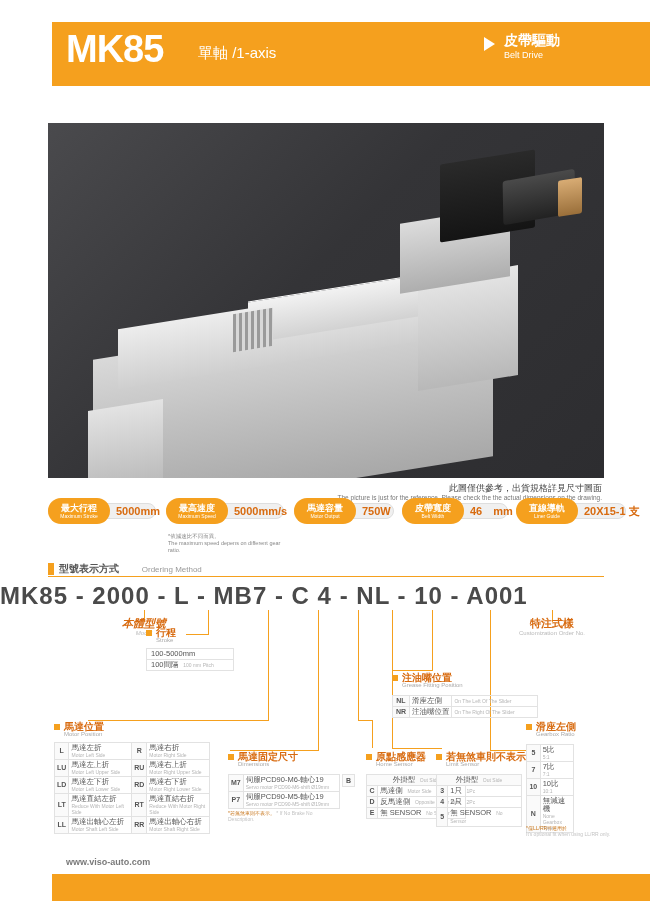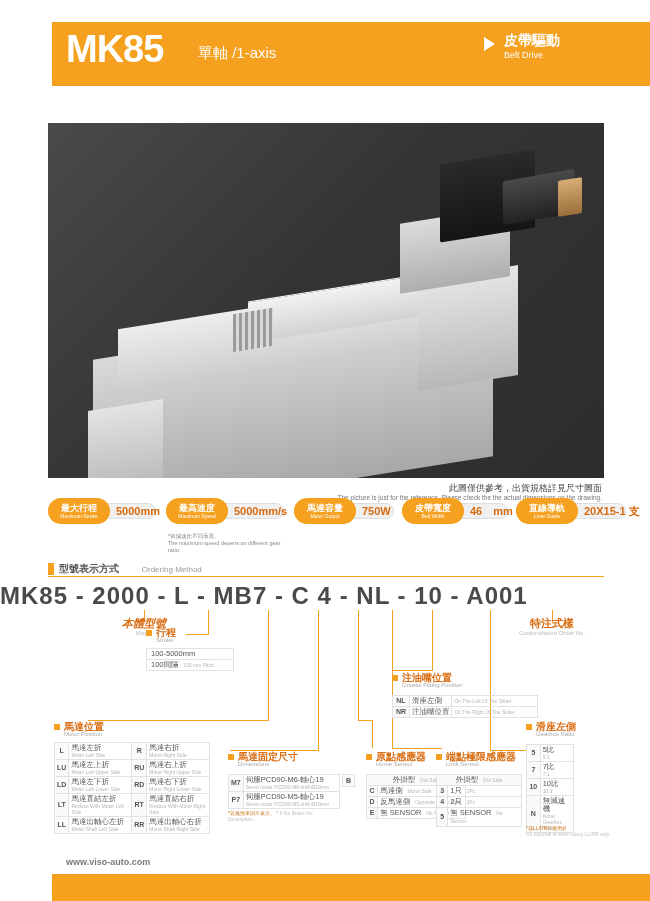--- a/index.html
+++ b/index.html
@@ -440,21 +440,21 @@
     <td class="cellpair">
       <span class="cn" style="display:inline;">無 SENSOR</span>
       <span class="en" style="display:inline;margin-left:3px;">No Sensor</span>
     </td>
   </tr>
 </tbody>
   </table>
 
 <div class="blk-title" style="left:436px; top:752px; width:110px;">
   <div class="sq"></div>
-  <div class="cn">端點極限感應器</div>
+  <div class="cn">若無煞車則不表示</div>
   <div class="en">Limit Sensor</div>
 </div>
 <table class="opt" style="left:436px; top:774px; width:86px;">
   <tbody>
       <tr>
     <td class="cellpair" colspan="2" style="text-align:center;background:#fafafa;">
       <span class="cn" style="display:inline;">外掛型</span>
       <span class="en" style="display:inline;margin-left:3px;">Out Side</span>
     </td>
   </tr>

